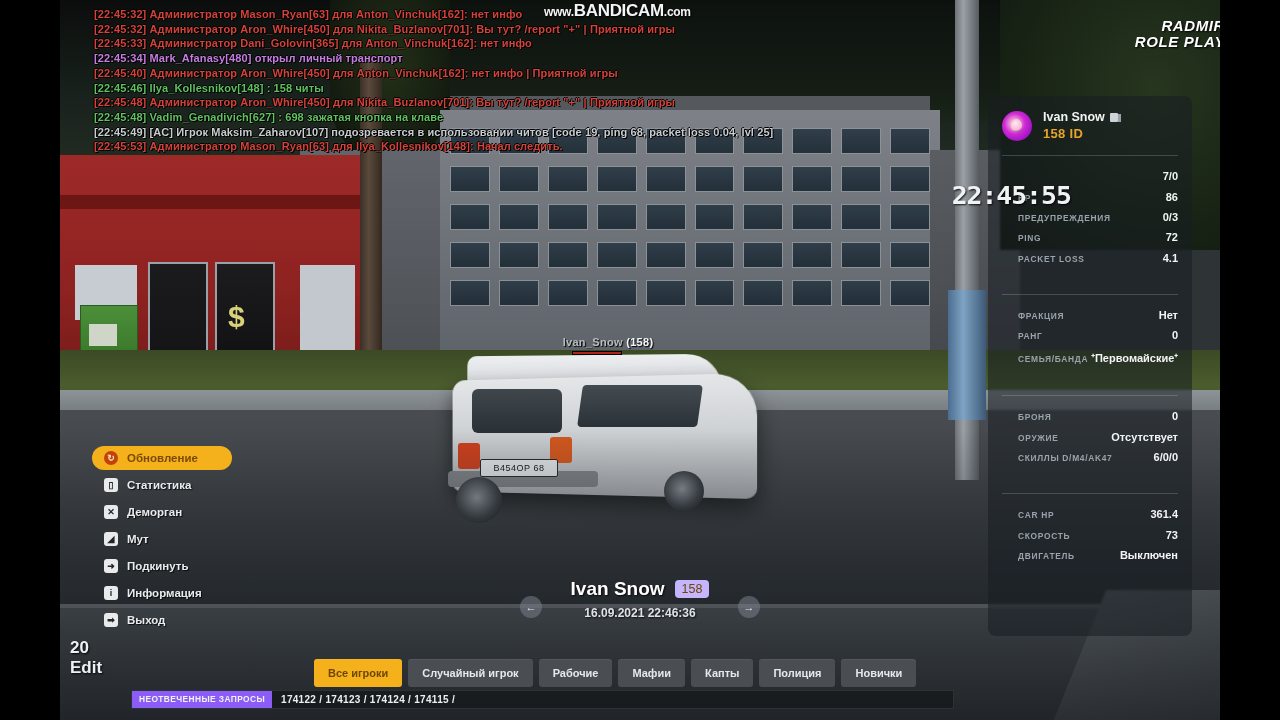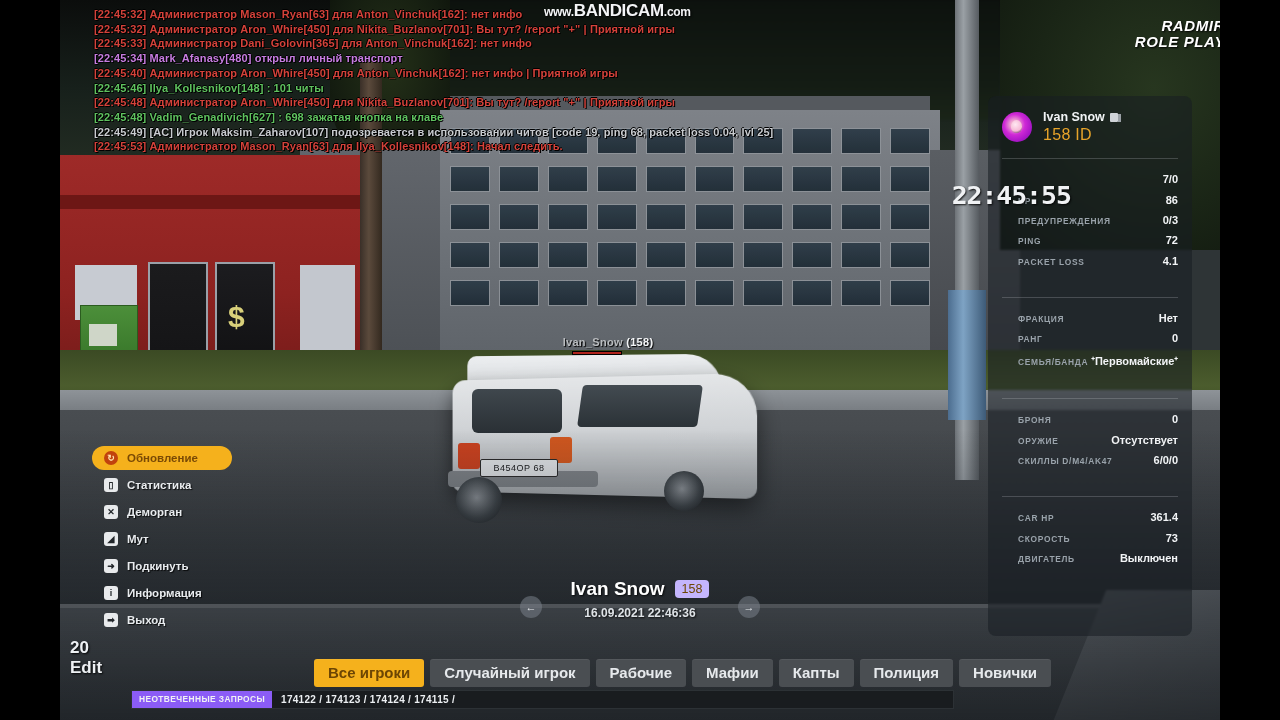--- a/index.html
+++ b/index.html
@@ -235,21 +235,21 @@
     position:relative; flex:none;
   }
   .avatar::after {
     content:""; position:absolute; left:9px; top:8px; width:11px; height:13px;
     background: radial-gradient(circle at 40% 35%, #ffe8f2 0%, #f6b9d6 60%, #2a0b33 100%);
     border-radius:50% 50% 45% 45%;
   }
   .sp-name { font-size:12.5px; color:#f1f3f5; font-weight:bold; display:flex; align-items:center; gap:5px; }
   .doc-icon { display:inline-block; width:8px; height:9px; background:#cfd3d8; position:relative; border-radius:1px; }
   .doc-icon::after { content:""; position:absolute; right:-3px; top:1px; width:3px; height:8px; background:#9aa0a6; }
-  .sp-id { font-size:16px; color:#e8a42a; font-weight:normal; margin-top:2px; letter-spacing:.3px; }
+  .sp-id { font-size:13px; color:#e8a42a; font-weight:bold; margin-top:2px; letter-spacing:.3px; }
   .sp-div { height:1px; background:rgba(210,216,222,.22); margin:14px 14px 0 14px; }
   .sp-rows { padding: 10px 14px 0 14px; }
   .sp-row {
     display:flex; justify-content:space-between; align-items:baseline;
     padding: 4.2px 0;
   }
   .sp-k { font-size:8.4px; color:#9aa3ab; font-weight:bold; letter-spacing:.7px; text-transform:uppercase;margin-left:16px; }
   .sp-v { font-size:11px; color:#f2f4f6; font-weight:bold; }
   .sp-gap { height:12px; }
 
@@ -298,21 +298,21 @@
   .arrow-btn.left { left:520px; }
   .arrow-btn.right { left:738px; }
 
   
   .filters {
     position:absolute; left:314px; top:659px; display:flex; gap:6px;
   }
   .filter-btn {
     height:28px; padding:0 14px; border-radius:3px;
     background:#4a4e52; color:#e6e9ec;
-    font-size:15px; font-weight:bold; line-height:28px;
+    font-size:11px; font-weight:bold; line-height:28px;
     box-shadow: inset 0 1px 0 rgba(255,255,255,.06);
   }
   .filter-btn.active { background:#f5b11c; color:#6d4604; }
 
   
   .reqbar {
     position:absolute; left:131px; top:690px; width:823px; height:19px;
     display:flex; align-items:stretch;
     background:#191c1f; border:1px solid #2c3135;
   }
@@ -459,21 +459,21 @@
 
     <div class="dim-bottom"></div>
   </div>
 
   <div class="chat" id="chat-log">
       <div class="chat-line" style="color: rgb(212, 66, 58);">[22:45:32] Администратор Mason_Ryan[63] для Anton_Vinchuk[162]: нет инфо</div>
       <div class="chat-line" style="color: rgb(212, 66, 58);">[22:45:32] Администратор Aron_Whire[450] для Nikita_Buzlanov[701]: Вы тут? /report "+" | Приятной игры</div>
       <div class="chat-line" style="color: rgb(212, 66, 58);">[22:45:33] Администратор Dani_Golovin[365] для Anton_Vinchuk[162]: нет инфо</div>
       <div class="chat-line" style="color: rgb(199, 125, 224);">[22:45:34] Mark_Afanasy[480] открыл личный транспорт</div>
       <div class="chat-line" style="color: rgb(212, 66, 58);">[22:45:40] Администратор Aron_Whire[450] для Anton_Vinchuk[162]: нет инфо | Приятной игры</div>
-      <div class="chat-line" style="color: rgb(95, 194, 95);">[22:45:46] Ilya_Kollesnikov[148] : 101 читы</div>
+      <div class="chat-line" style="color: rgb(95, 194, 95);">[22:45:46] Ilya_Kollesnikov[148] : 158 читы</div>
       <div class="chat-line" style="color: rgb(212, 66, 58);">[22:45:48] Администратор Aron_Whire[450] для Nikita_Buzlanov[701]: Вы тут? /report "+" | Приятной игры</div>
       <div class="chat-line" style="color: rgb(95, 194, 95);">[22:45:48] Vadim_Genadivich[627] : 698 зажатая кнопка на клаве</div>
       <div class="chat-line" style="color: rgb(201, 204, 208);">[22:45:49] [AC] Игрок Maksim_Zaharov[107] подозревается в использовании читов [code 19, ping 68, packet loss 0.04, lvl 25]</div>
       <div class="chat-line" style="color: rgb(212, 66, 58);">[22:45:53] Администратор Mason_Ryan[63] для Ilya_Kollesnikov[148]: Начал следить.</div>
     </div>
 
   <div class="bandicam">
     <span class="sm">www.</span><span>BANDICAM</span><span class="sm">.com</span>
   </div>
 

